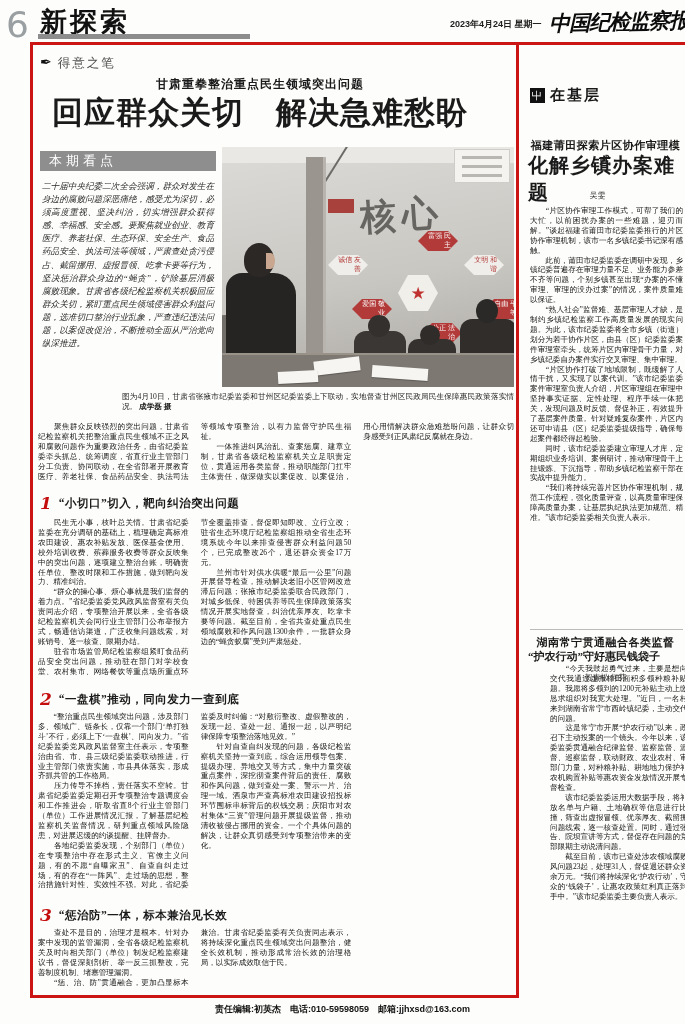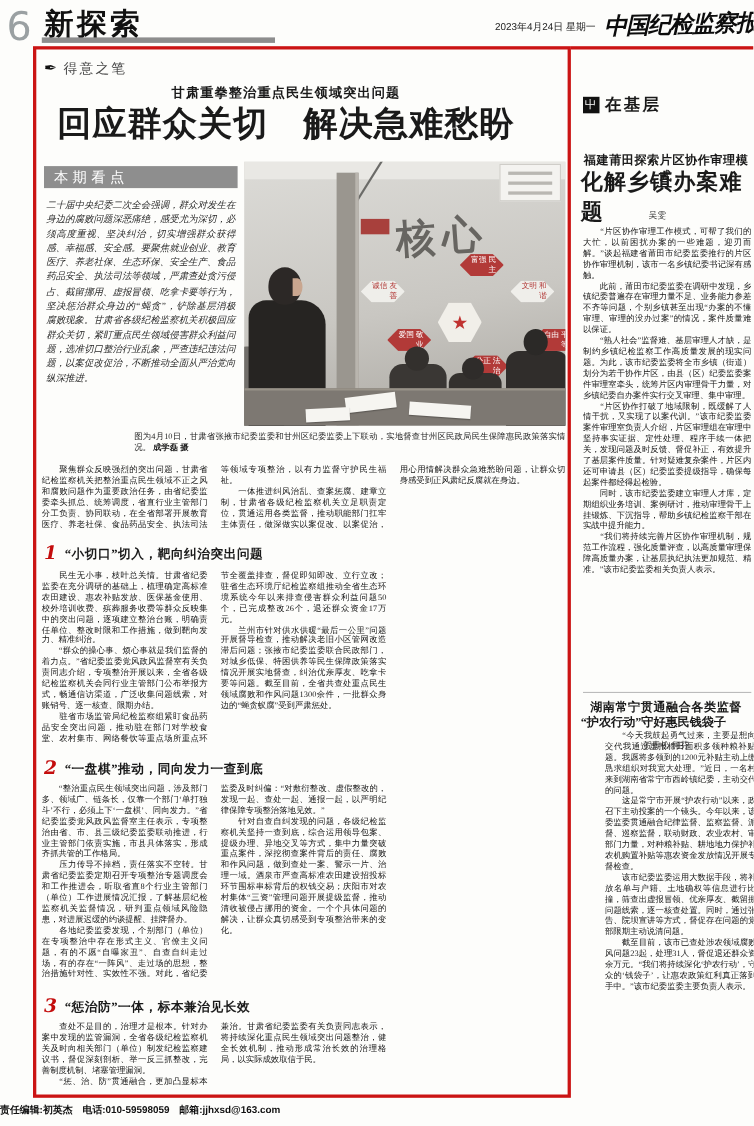--- a/index.html
+++ b/index.html
@@ -7,21 +7,21 @@
   body {
     position:relative; width:685px; height:1024px; background:#fdfdfb;
     font-family:"Liberation Serif", serif; color:#1a1a1a; overflow:hidden;
   }
   .abs { position:absolute; }
 
   
   .page-num { left:6px; top:4px; font-size:36px; color:#9aa0a2; font-family:"DejaVu Sans", sans-serif; }
   .section-title { left:40px; top:4px; font-size:27px; font-weight:900; letter-spacing:3px; color:#111; }
   .section-bar { left:38px; top:34px; width:212px; height:5px; background:#8d8d8d; }
-  .date-line { left:450px; top:18px; font-size:9px; font-weight:normal; color:#222; font-family:"Liberation Sans", sans-serif; }
+  .date-line { left:450px; top:18px; font-size:9px; font-weight:bold; color:#222; font-family:"Liberation Sans", sans-serif; }
   .masthead { left:549px; top:8px; font-size:21px; font-weight:900; font-style:italic; transform:rotate(-1.5deg); letter-spacing:-1px; color:#0c0c0c; white-space:nowrap; }
 
   
   .hl-rect { left:30px; top:42px; width:489px; height:956px; border:3px solid #cb1414; background:transparent; }
   .hl-line { left:519px; top:42px; width:166px; height:3px; background:#cb1414; }
 
   
   .kicker { left:40px; top:54px; font-size:12.5px; color:#4c4c4c; letter-spacing:2px; }
   .kicker .pen { color:#111; font-size:14px; margin-right:4px; font-family:"DejaVu Sans", sans-serif; }
   .shoulder { left:36px; top:76px; width:448px; text-align:center; font-size:12px; font-weight:900; letter-spacing:1px; }
@@ -89,21 +89,21 @@
   .a1-title { left:528px; top:152px; font-size:20px; letter-spacing:1px; }
   .a1-byline { left:520px; top:190px; }
   .a1-body { left:530px; top:206px; height:416px; }
   .sb-divider { left:530px; top:629px; width:153px; height:1px; background:#bbb; }
   .a2-shoulder { left:528px; top:635px; }
   .a2-title { left:528px; top:649px; font-size:11px; }
   .a2-byline { left:528px; top:672px; }
   .a2-body { left:530px; top:664px; height:308px;margin-left:20px; }
 
   
-  .footer { left:0; top:1003px; width:685px; font-size:9px; font-weight:bold; color:#111;
+  .footer { left:0; top:1003px; width:685px; text-align:center; font-size:9px; font-weight:bold; color:#111;
             font-family:"Liberation Sans", sans-serif; }
 </style>
 </head>
 <body>
 
 <div class="abs page-num">6</div>
 <div class="abs section-title">新探索</div>
 <div class="abs section-bar"></div>
 <div class="abs date-line">2023年4月24日  星期一</div>
 <div class="abs masthead">中国纪检监察报</div>

